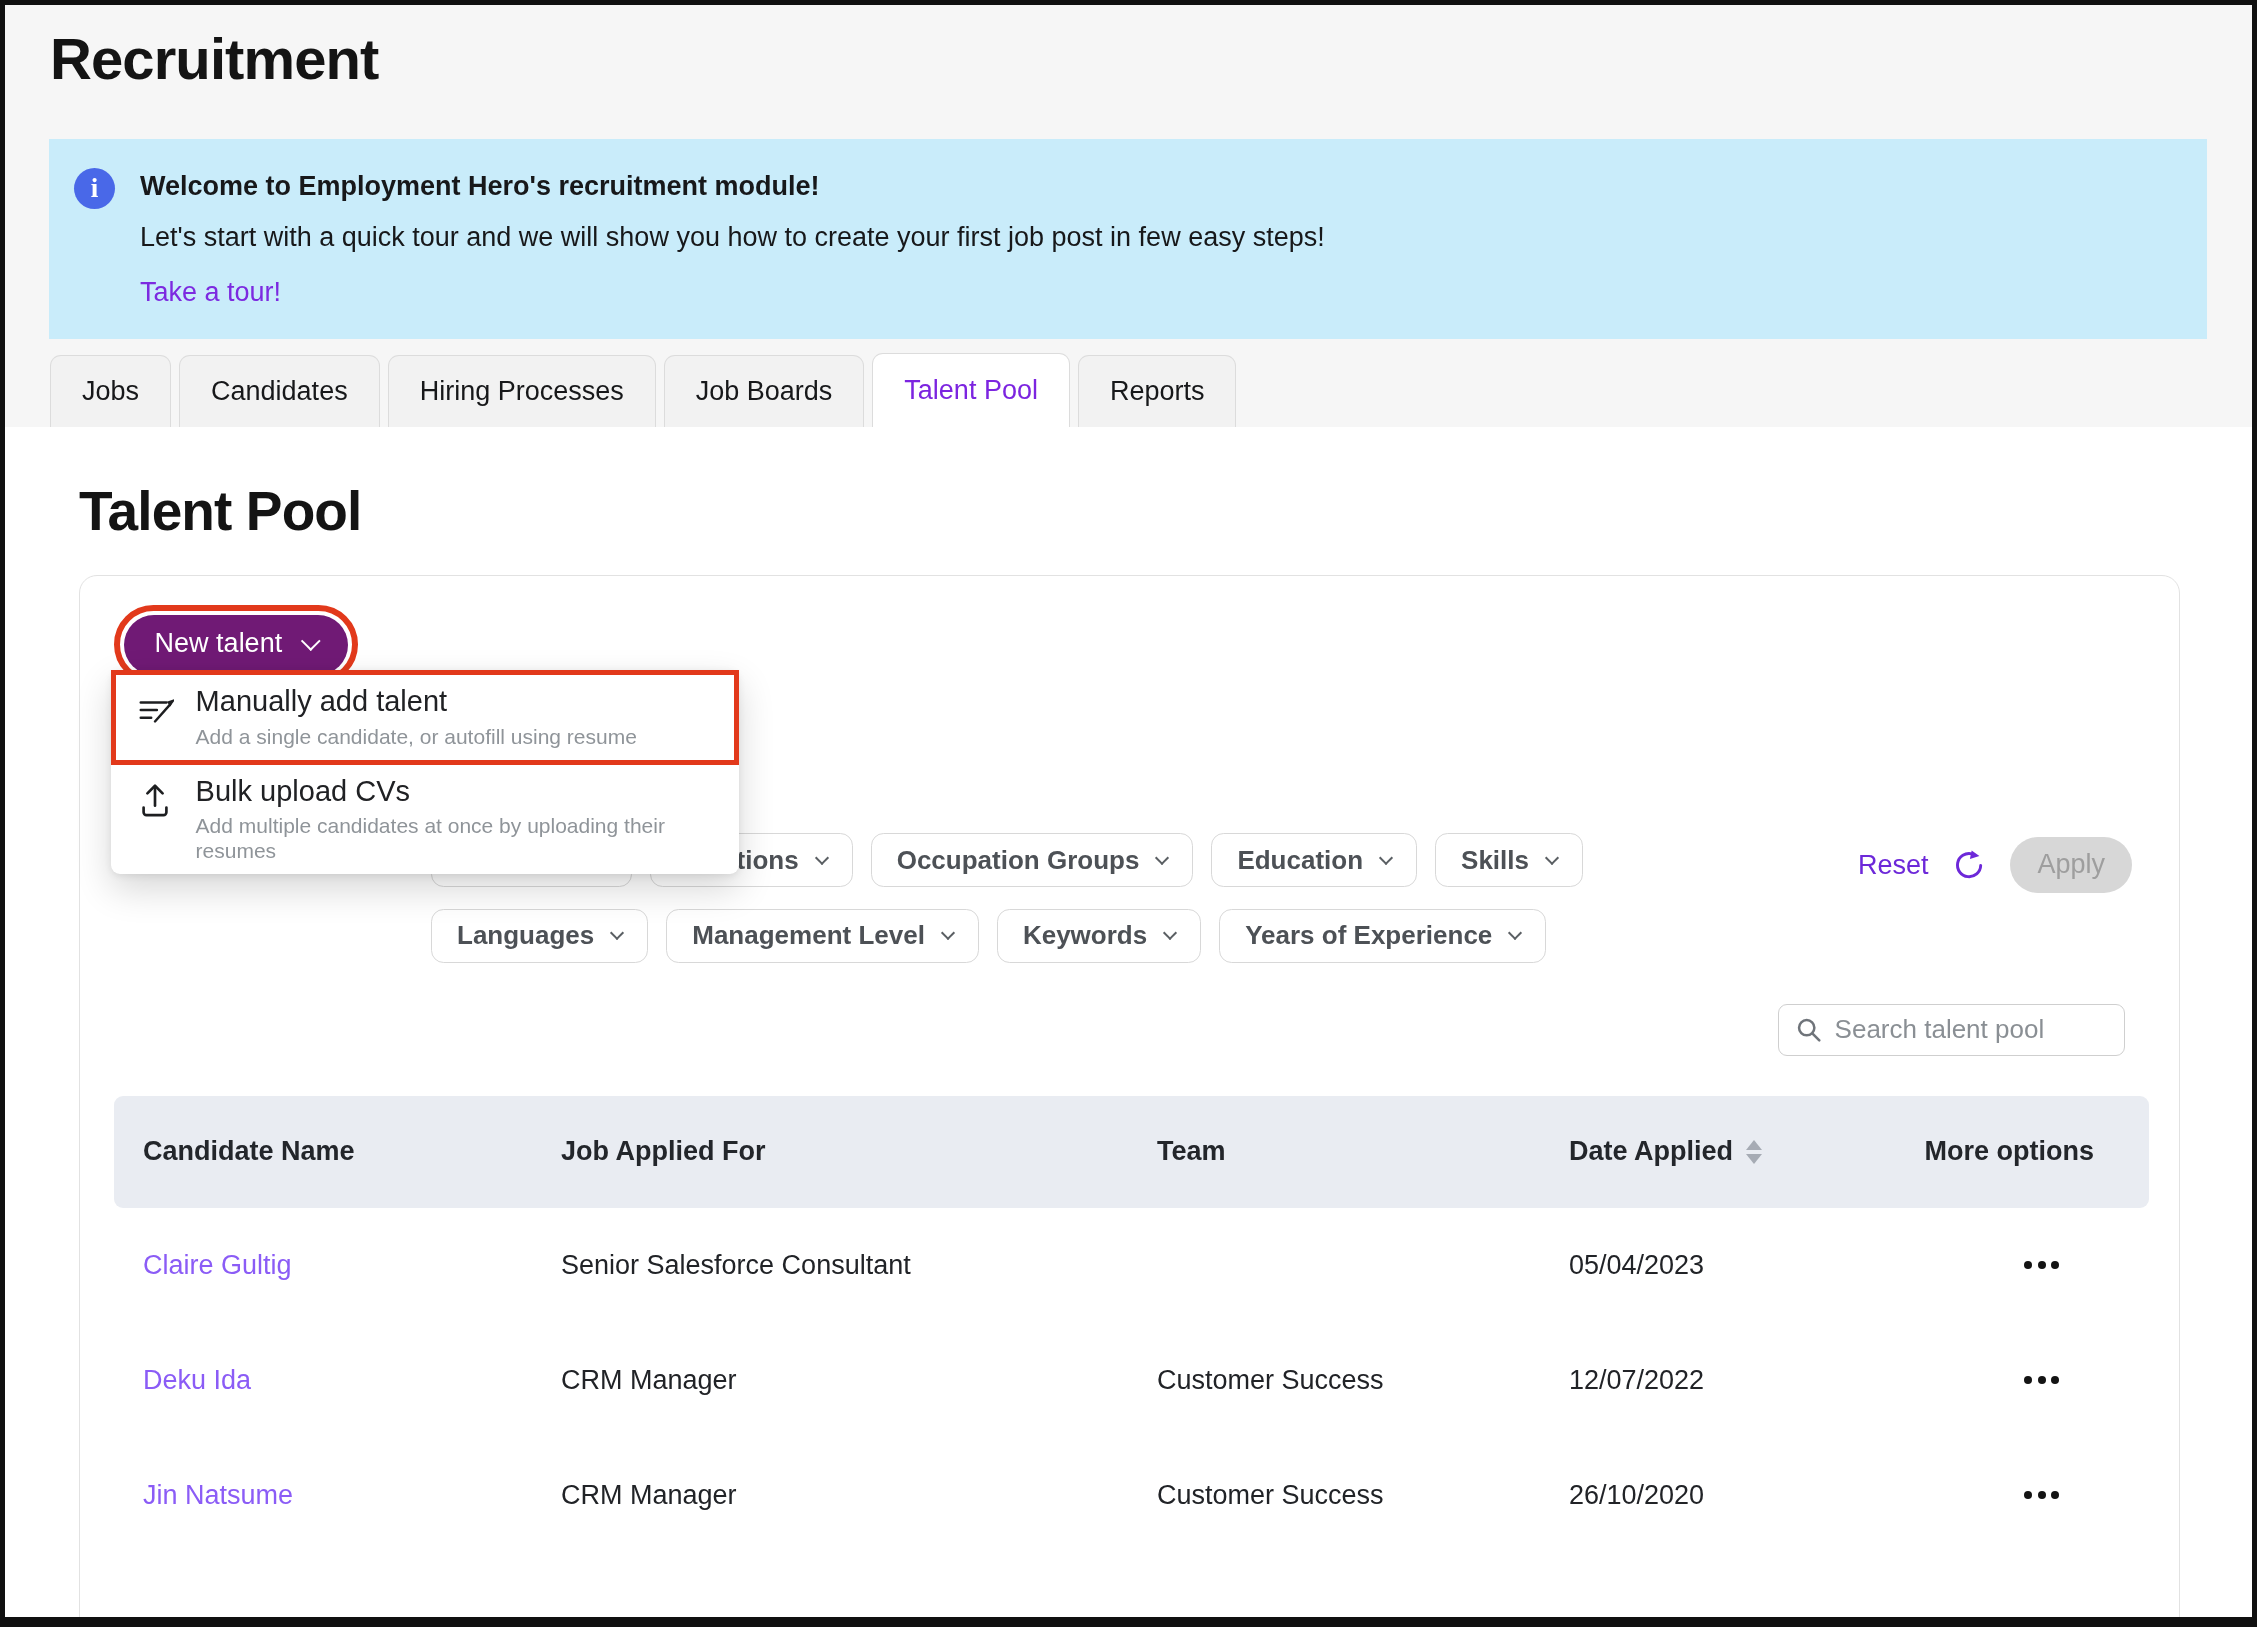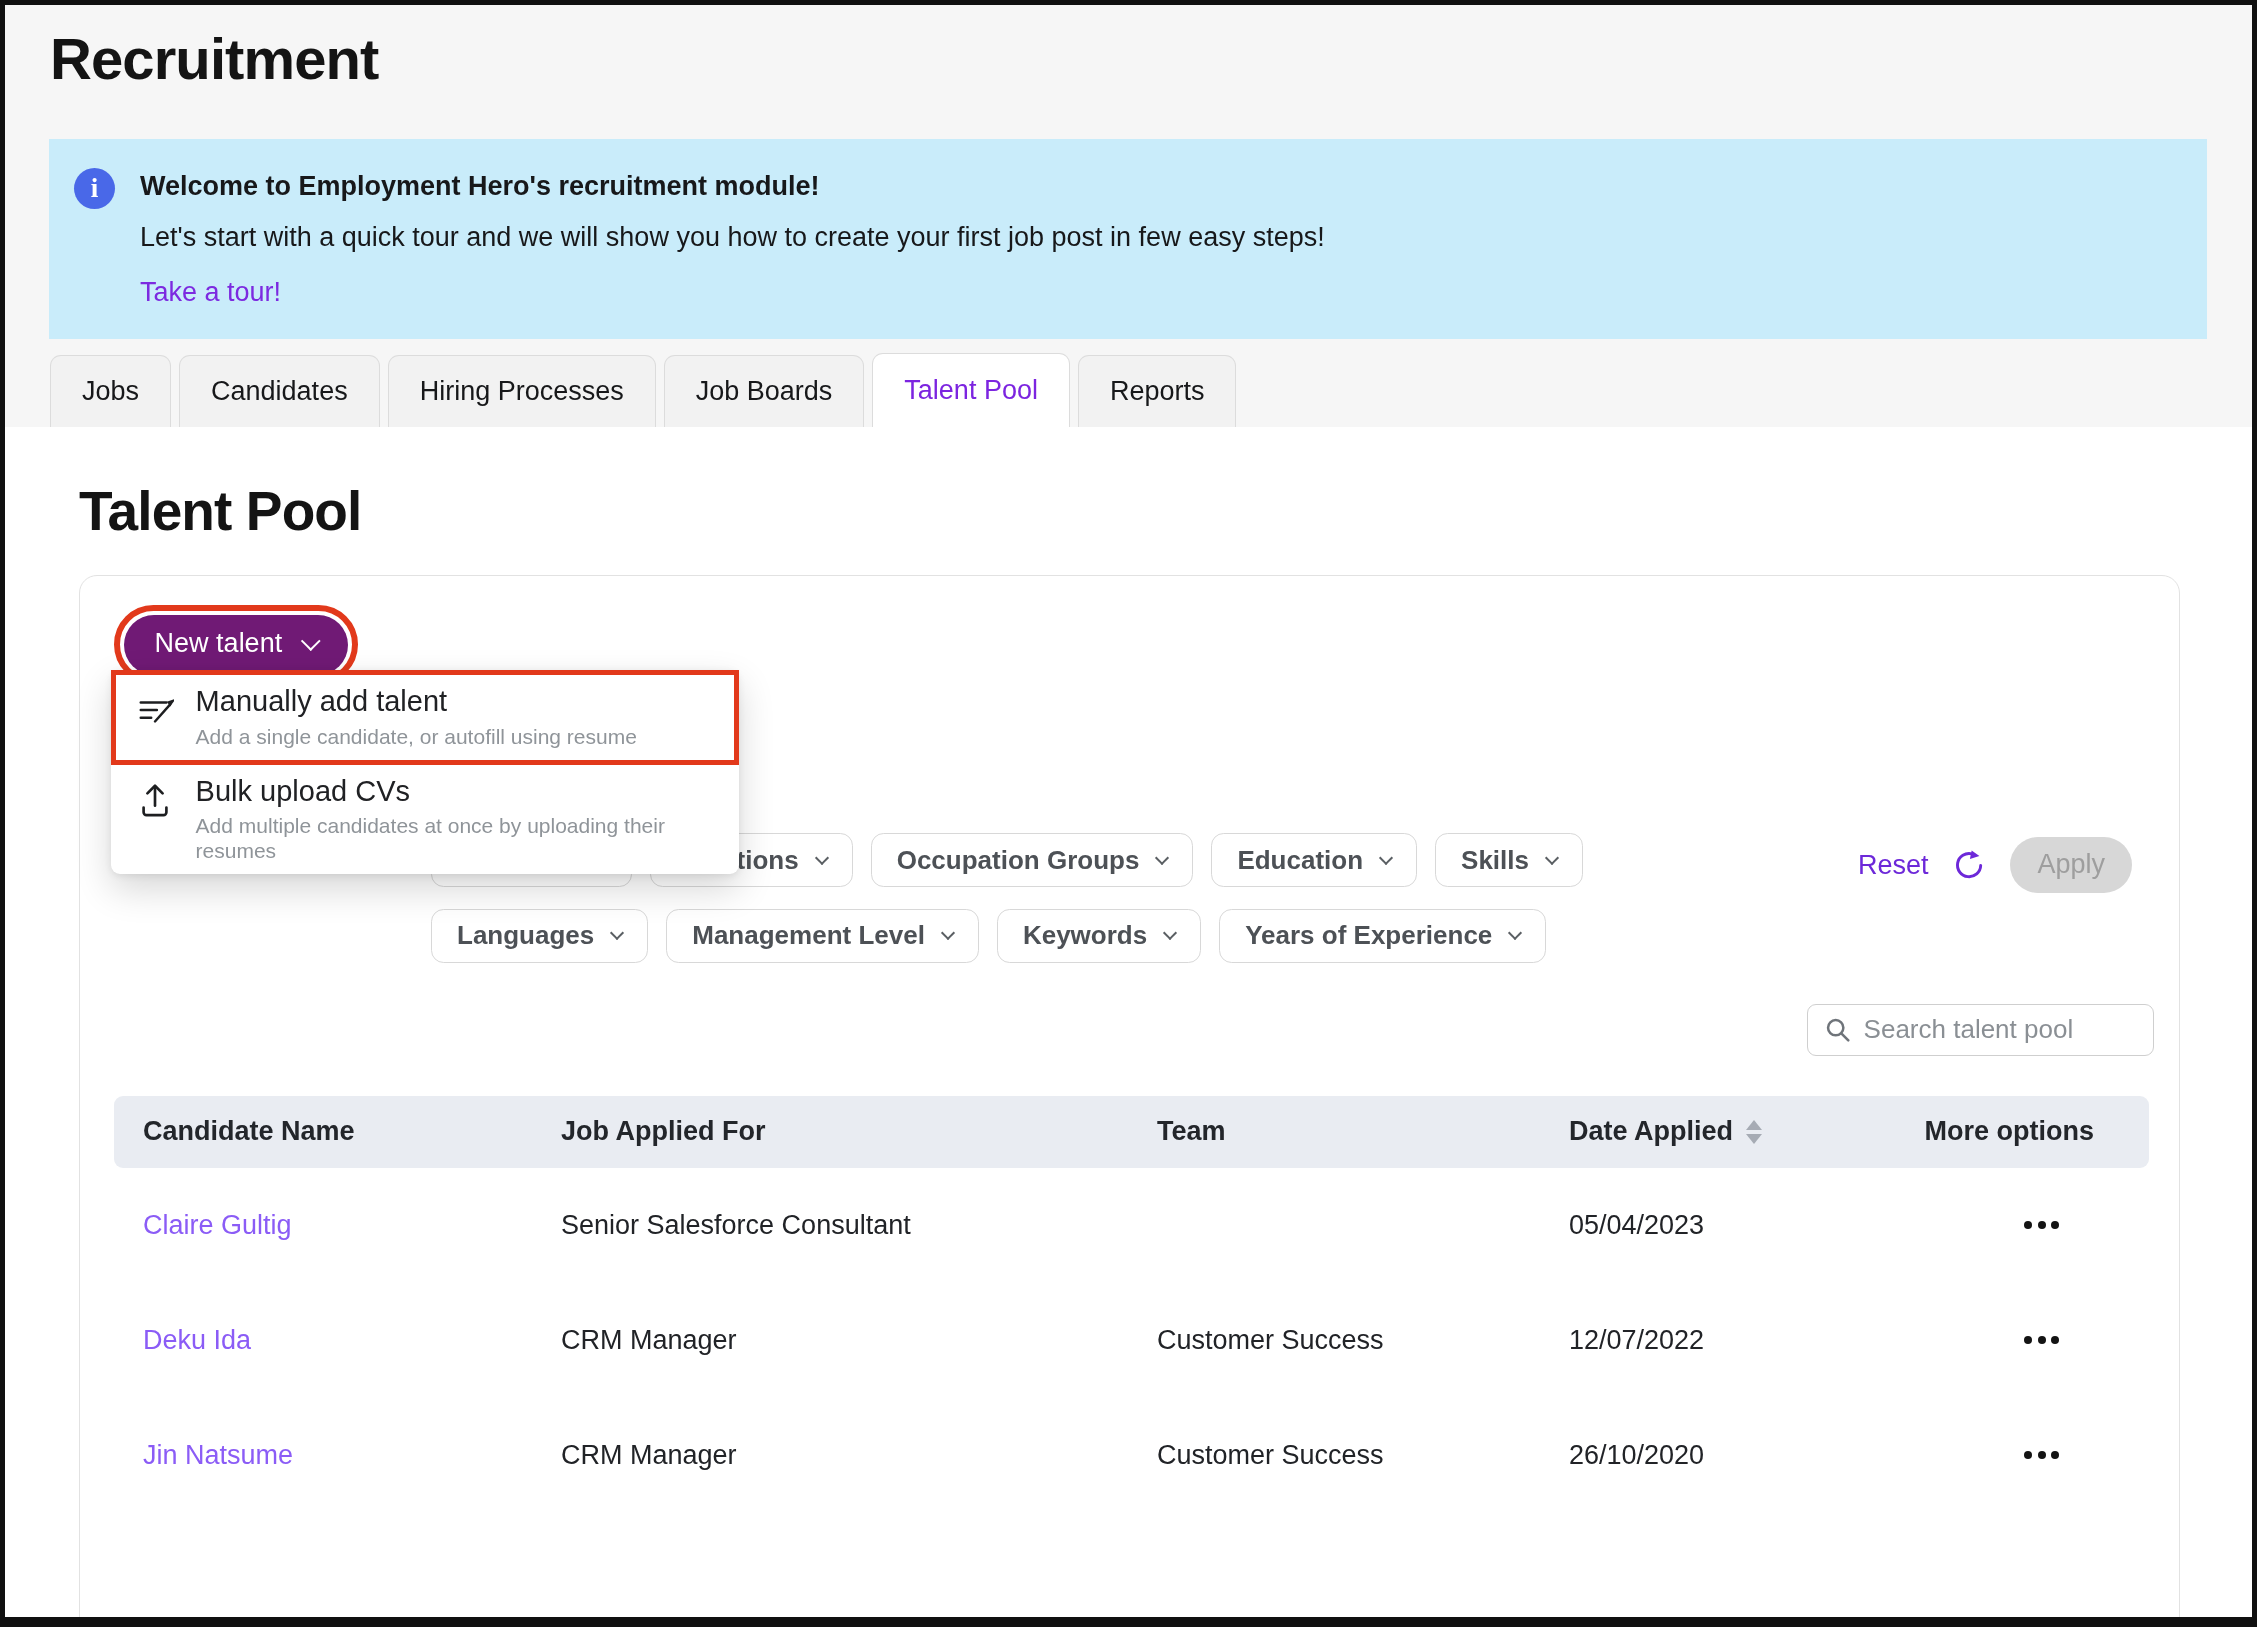--- a/index.html
+++ b/index.html
@@ -94,36 +94,36 @@
     cursor: pointer; white-space: nowrap;
   }
   .chev-gray { width: 10px; height: 10px; border-right: 2.7px solid #5a5f63; border-bottom: 2.7px solid #5a5f63; transform: rotate(45deg); margin-top: -5.4px; flex: none; }
 
   .actions { margin-left: auto; display: flex; align-items: center; gap: 25px; margin-top: 3.6px; }
   .reset { display: flex; align-items: center; gap: 26px; color: #6d28d9; font-size: 27px; cursor: pointer; }
   .apply { background: #d7d7d7; color: #9e9e9e; font-size: 27px; border: none; border-radius: 28px;
            padding: 11.7px 27px 13.5px; font-family: inherit; cursor: default; }
 
   
-  .search-row { display: flex; justify-content: flex-end; margin: 41px 25px 0 0; align-items: flex-end; }
+  .search-row { display: flex; justify-content: flex-end; margin: 41px 54px 0 0; align-items: flex-end; }
   .search {
     width: 347px; height: 52px; border: 1.8px solid #cfcfcf; border-radius: 9px;
     display: flex; align-items: center; gap: 12.6px; padding: 0 16px; background: #fff;
   }
   .search svg { flex: none; color: #6f747a; }
   .search input {
     border: none; outline: none; flex: 1; min-width: 0;
     font-size: 26px; color: #33363a; font-family: inherit; background: transparent;
   }
   .search input::placeholder { color: #8a8f94; }
 
   
   .table { margin: 40px 30px 0 0; }
   .thead {
-    display: flex; align-items: center; height: 72px;
+    display: flex; align-items: center; height: 112px;
     background: #e9ecf2; border-radius: 9px;
     font-size: 27px; font-weight: 700; color: #23262b;
   }
   .c1 { width: 418px; padding-left: 29px; flex: none; }
   .c2 { width: 596px; padding-left: 29px; flex: none; }
   .c3 { width: 412px; padding-left: 29px; flex: none; }
   .c4 { width: 380px; padding-left: 29px; flex: none; display: flex; align-items: center; gap: 12.6px; }
   .c5 { flex: 1; text-align: right; padding-right: 55px; }
   .sort { display: inline-flex; flex-direction: column; align-items: center; gap: 4.5px; cursor: pointer; }
   .tri-up   { width: 0; height: 0; border-left: 8px solid transparent; border-right: 8px solid transparent; border-bottom: 10px solid #a6abb4; }

